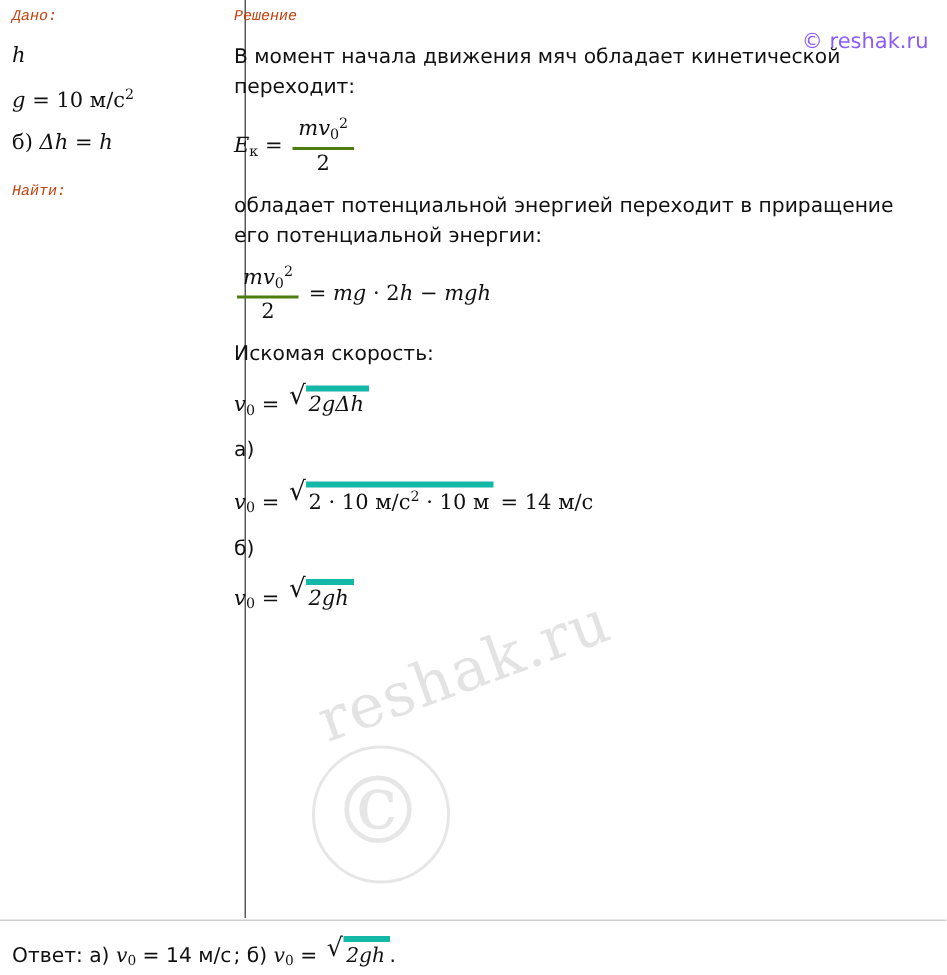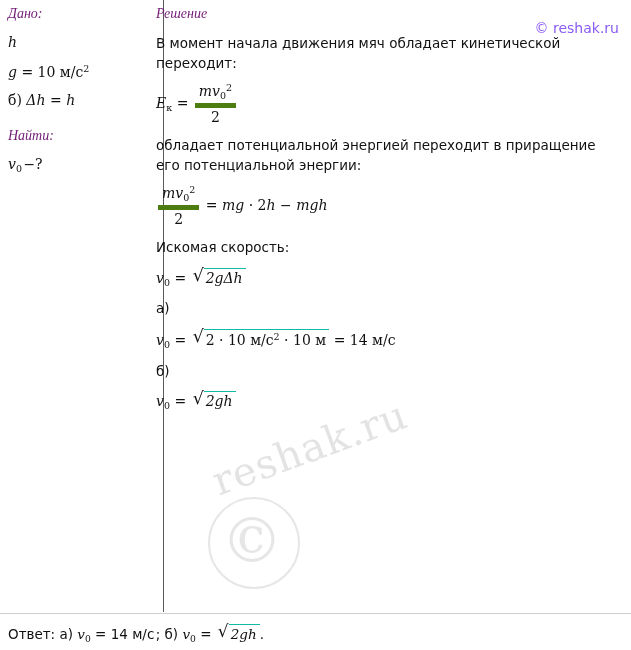--- a/index.html
+++ b/index.html
@@ -80,21 +80,21 @@
   .frac {
     display: inline-block;
     vertical-align: middle;
     text-align: center;
     line-height: 1.15;
     margin: 0 2px;
   }
   .frac .num {
     display: block;
     padding: 0 4px 1px 4px;
-    border-bottom: 5px solid #4d7c0f;
+    border-bottom: 2px solid #4d7c0f;
   }
   .frac .den {
     display: block;
     padding: 1px 4px 0 4px;
   }
   
   .sqrt {
     display: inline-block;
     position: relative;
     padding-left: 11px;
@@ -102,21 +102,21 @@
   }
   .sqrt > .rad {
     position: absolute;
     left: 0;
     top: -1px;
     font-size: 1.25em;
     line-height: 1;
   }
   .sqrt > .arg {
     display: inline-block;
-    border-top: 1px solid #14b8a6;
+    border-top: 4px solid #14b8a6;
     padding: 1px 3px 0 2px;
   }
   
   .watermark {
     position: absolute;
     left: 196px;
     top: 455px;
     width: 280px;
     height: 135px;
     pointer-events: none;
@@ -166,24 +166,24 @@
   .answer {
     position: absolute;
     left: 8px;
     top: 624px;
     font-family: "DejaVu Sans", sans-serif;
     font-size: 13.5px;
     color: #111;
   }
   .answer .it { font-family: "DejaVu Serif", serif; font-style: italic; text-align: right; }
   .heading {
-    font-family: Liberation Serif, serif;
-    font-size: 14px;
+    font-family: Liberation Mono, monospace;
+    font-size: 10px;
     font-style: italic;
-    color: #701a75;
+    color: #c2410c;
     margin-bottom: 12px;
   }
 </style>
 </head>
 <body>
 
 <div class="page">
 
   <div class="divider"></div>
   <div class="bottom-rule"></div>
@@ -191,21 +191,20 @@
   <div class="copyright">© reshak.ru</div>
 
   <div class="left-col">
     <div class="heading">Дано:</div>
     <div id="given-items">
         <div class="math"><span class="it">h</span></div>
         <div class="math"><span class="it">g</span> <span class="rm">= 10 м/с<sup>2</sup></span></div>
         <div class="math"><span class="rm">б) </span><span class="it">Δh</span><span class="rm"> = </span><span class="it">h</span></div>
       </div>
     <div class="heading" style="margin-top:18px;">Найти:</div>
-    <div class="math"><span class="it">v<sub>0</sub></span><span class="rm"> −?</span></div>
   </div>
 
   <div class="right-col">
     <div class="heading">Решение</div>
     <div id="solution-blocks">
         <div class="txt">В момент начала движения мяч обладает кинетической переходит:</div>
         <div class="math"><span class="it">E</span><sub>к</sub> <span class="rm">=</span> <span class="frac"><span class="num"><span class="it">mv</span><sub>0</sub><sup>2</sup></span><span class="den"><span class="rm">2</span></span></span></div>
         <div class="txt">обладает потенциальной энергией переходит в приращение его потенциальной энергии:</div>
         <div class="math"><span class="frac"><span class="num"><span class="it">mv</span><sub>0</sub><sup>2</sup></span><span class="den"><span class="rm">2</span></span></span> <span class="rm">=</span> <span class="it">mg</span> <span class="rm">· 2</span><span class="it">h</span> <span class="rm">−</span> <span class="it">mgh</span></div>
         <div class="txt">Искомая скорость:</div>

